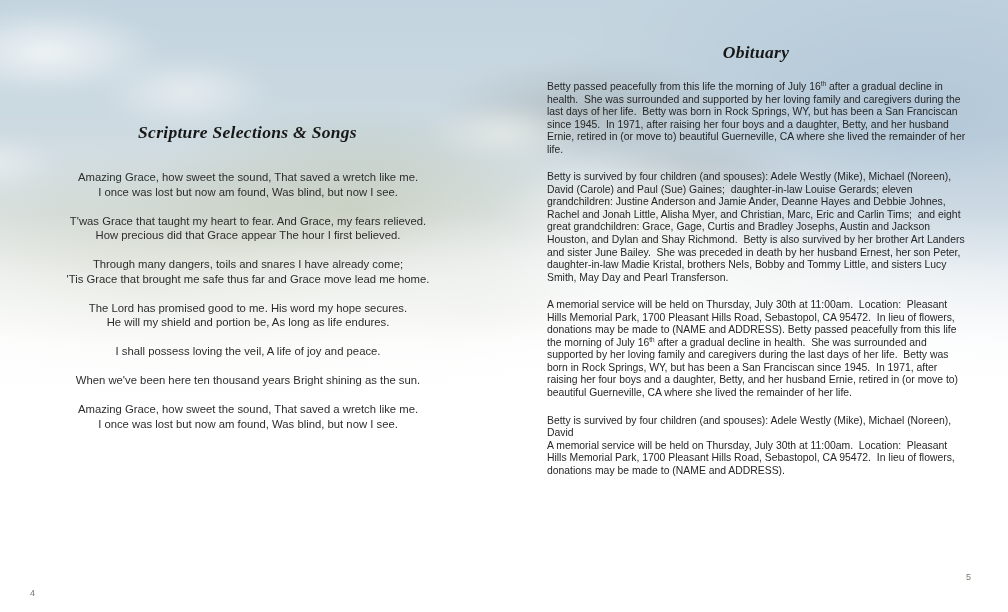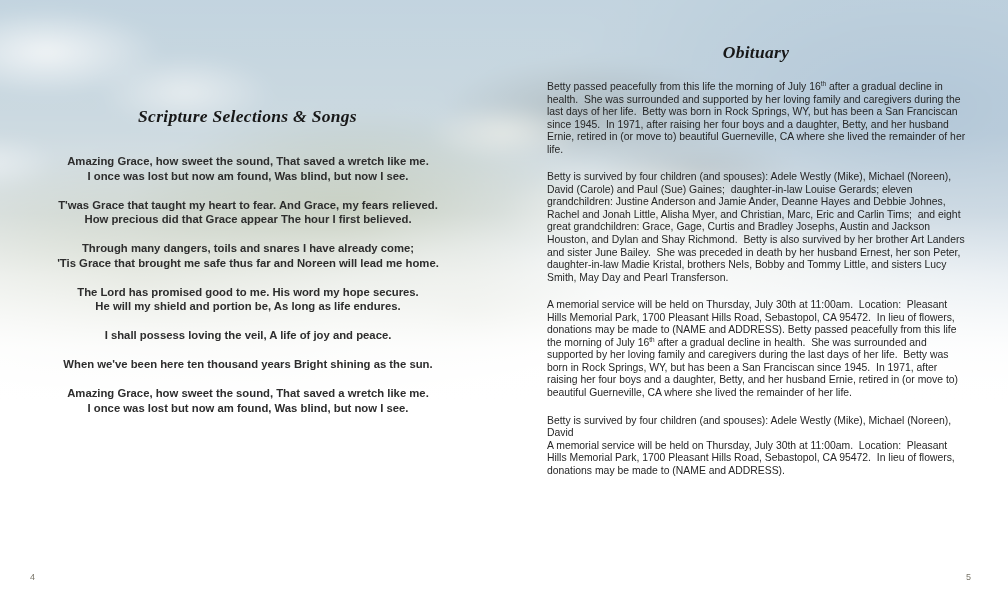--- a/index.html
+++ b/index.html
@@ -45,42 +45,42 @@
       rgba(255,255,255,0.30) 0%,
       rgba(255,255,255,0.30) 30%,
       rgba(255,255,255,0.45) 48%,
       rgba(255,255,255,0.75) 62%,
       rgba(255,255,255,0.95) 78%,
       #ffffff 90%);
   }
 
   
   .page { position: absolute; top: 0; height: 508px; width: 504px; }
-  .page-left  { left: 0; }
+  .page-left  { left: 0; margin-top: 16px; }
   .page-right { left: 504px; }
 
   .page-title {
     position: absolute; left: 0; width: 100%;
     margin: 0; text-align: center;
     font-family: "Liberation Serif", serif;
     font-style: italic; font-weight: bold;
     font-size: 17.5px; color: #171717;
     letter-spacing: 0.3px;
   }
   .left-title  { top: 106px; padding-right: 9px; box-sizing: border-box; }
   .right-title { top: 42px; }
 
   
   .lyrics {
     position: absolute; top: 154px; left: 14px; right: 22px;
     text-align: center;
     font-size: 11.3px; line-height: 14.5px;
     color: #2d2d2d;
   }
-  .stanza { margin: 0 0 14.5px 0; font-weight: bold; }
+  .stanza { margin: 0 0 14.5px 0; }
   .lyric-line { white-space: pre-wrap; }
 
   
   .obit-body {
     position: absolute; top: 81px; left: 43px; width: 421px;
     font-size: 10.4px; line-height: 12.55px;
     color: #262626; text-align: left;
   }
   .obit-para { margin: 0 0 15px 0; white-space: pre-wrap; }
   .obit-para sup { font-size: 0.62em; vertical-align: super; line-height: 0; }
@@ -108,21 +108,21 @@
         <div class="stanza">
           <div class="lyric-line">Amazing Grace, how sweet the sound, That saved a wretch like me.</div>
           <div class="lyric-line">I once was lost but now am found, Was blind, but now I see.</div>
         </div>
         <div class="stanza">
           <div class="lyric-line">T'was Grace that taught my heart to fear. And Grace, my fears relieved.</div>
           <div class="lyric-line">How precious did that Grace appear The hour I first believed.</div>
         </div>
         <div class="stanza">
           <div class="lyric-line">Through many dangers, toils and snares I have already come;</div>
-          <div class="lyric-line">'Tis Grace that brought me safe thus far and Noreen will lead me home.</div>
+          <div class="lyric-line">'Tis Grace that brought me safe thus far and Grace move lead me home.</div>
         </div>
         <div class="stanza">
           <div class="lyric-line">The Lord has promised good to me. His word my hope secures.</div>
           <div class="lyric-line">He will my shield and portion be, As long as life endures.</div>
         </div>
         <div class="stanza">
           <div class="lyric-line">I shall possess loving the veil, A life of joy and peace.</div>
         </div>
         <div class="stanza">
           <div class="lyric-line">When we've been here ten thousand years Bright shining as the sun.</div>

